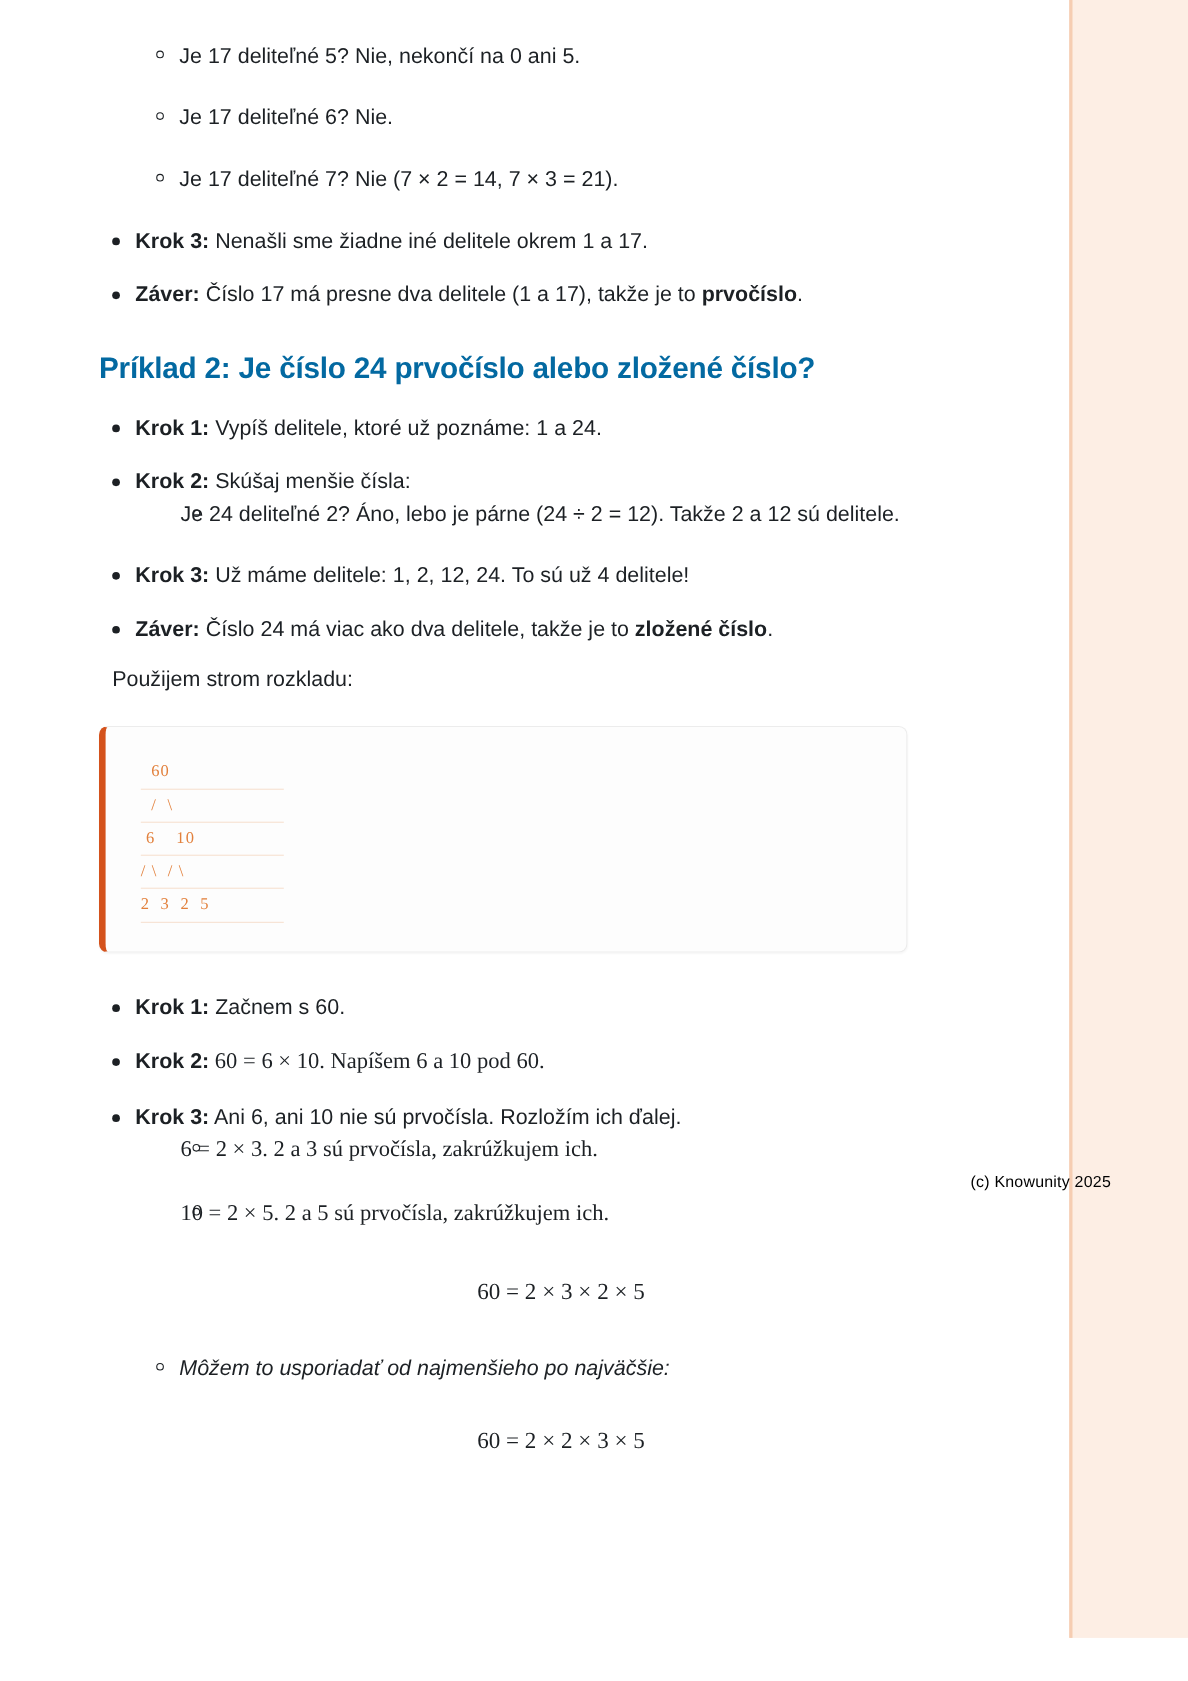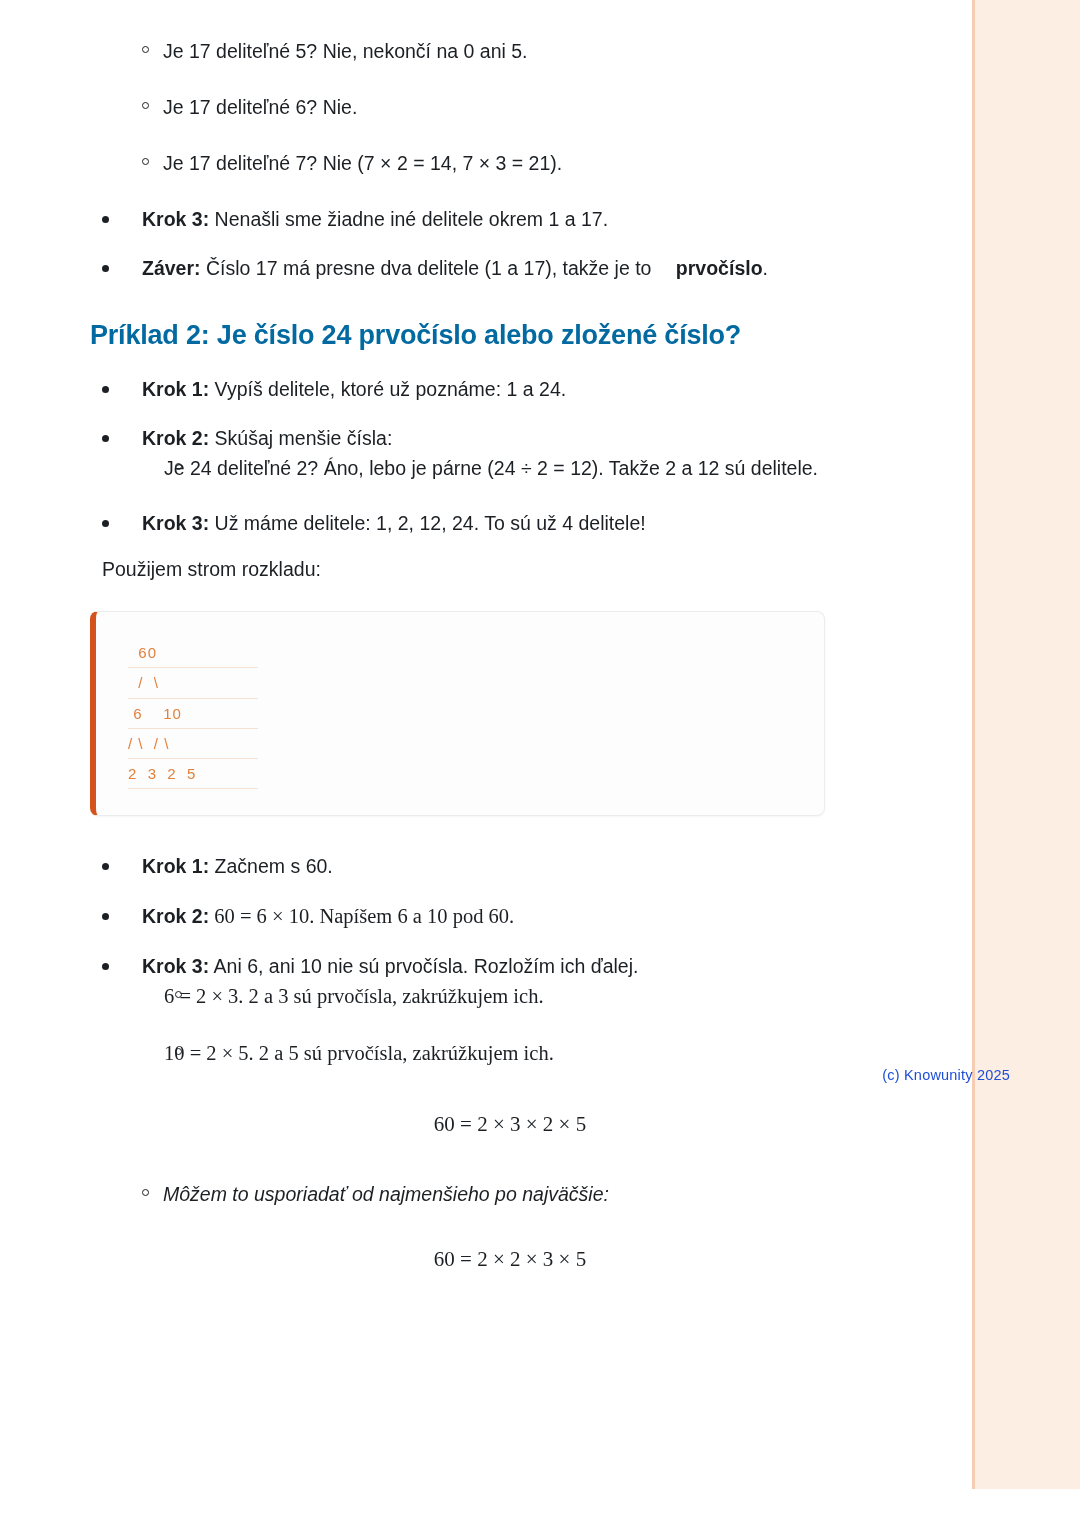--- a/index.html
+++ b/index.html
@@ -93,21 +93,21 @@
     box-sizing: border-box;
   }
   .sub-tight > li { margin-bottom: 22px; }
   .nested-sub {
     margin-top: 10px;
   }
   .nested-sub > li {
     margin-bottom: 22px;
   }
 
-  b, strong { font-weight: bold; margin-left: 19px; }
+  b, strong { font-weight: bold; }
 
   .math {
     font-family: "Liberation Serif", serif;
     font-size: 20.5px;
   }
 
   h2.example-title {
     font-size: 27px;
     color: #0369a1;
     margin: 38px 0 24px 0;
@@ -127,21 +127,21 @@
     border-left: 6px solid #d4521c;
     border-radius: 8px;
     background: #fdfdfd;
     padding: 26px 26px 26px 32px;
     box-sizing: border-box;
     width: 735px;
     box-shadow: 0 1px 2px rgba(0,0,0,0.04);
   }
   .codebox pre {
     margin: 0;
-    font-family: Liberation Sans, sans-serif;
+    font-family: Liberation Serif, serif;
     font-size: 15px;
     line-height: 1.95;
     color: #e2803c;
     letter-spacing: 1px;
     white-space: pre;
   }
   .code-line {
     display: block;
     border-bottom: 1px solid #f7e2d2;
     width: 130px;
@@ -158,21 +158,21 @@
 
   .italic-item {
     font-style: italic;
   }
 
   .watermark {
     position: absolute;
     right: 70px;
     bottom: 45px;
     font-size: 14.5px;
-    color: #1d4ed8;
+    color: #000000;
     letter-spacing: 0.2px;
   }
 </style>
 </head>
 <body>
 
 <div class="page">
 
   <div class="edge-strip"></div>
   <div class="edge-strip-line"></div>
@@ -204,20 +204,23 @@
         <strong>Krok 2:</strong><span> Skúšaj menšie čísla:</span>
         <ul class="lvl2 nested-sub">
           <li style="padding-left:41px;"><span>Je 24 deliteľné 2? Áno, lebo je párne (24 ÷ 2 = 12). Takže 2 a 12 sú delitele.</span></li>
         </ul>
       </li>
     </ul>
 
     <ul class="lvl1">
       <li>
         <strong>Krok 3:</strong><span> Už máme delitele: 1, 2, 12, 24. To sú už 4 delitele!</span>
+      </li>
+      <li>
+        <strong>Záver:</strong><span> Číslo 24 má viac ako dva delitele, takže je to </span><strong>zložené číslo</strong><span>.</span>
       </li>
     </ul>
 
 
     <p class="para">Použijem strom rozkladu:</p>
 
     <div class="codebox">
       <pre><span class="code-line">  60</span><span class="code-line">  /  \</span><span class="code-line"> 6    10</span><span class="code-line">/ \  / \</span><span class="code-line">2  3  2  5</span></pre>
     </div>
 

